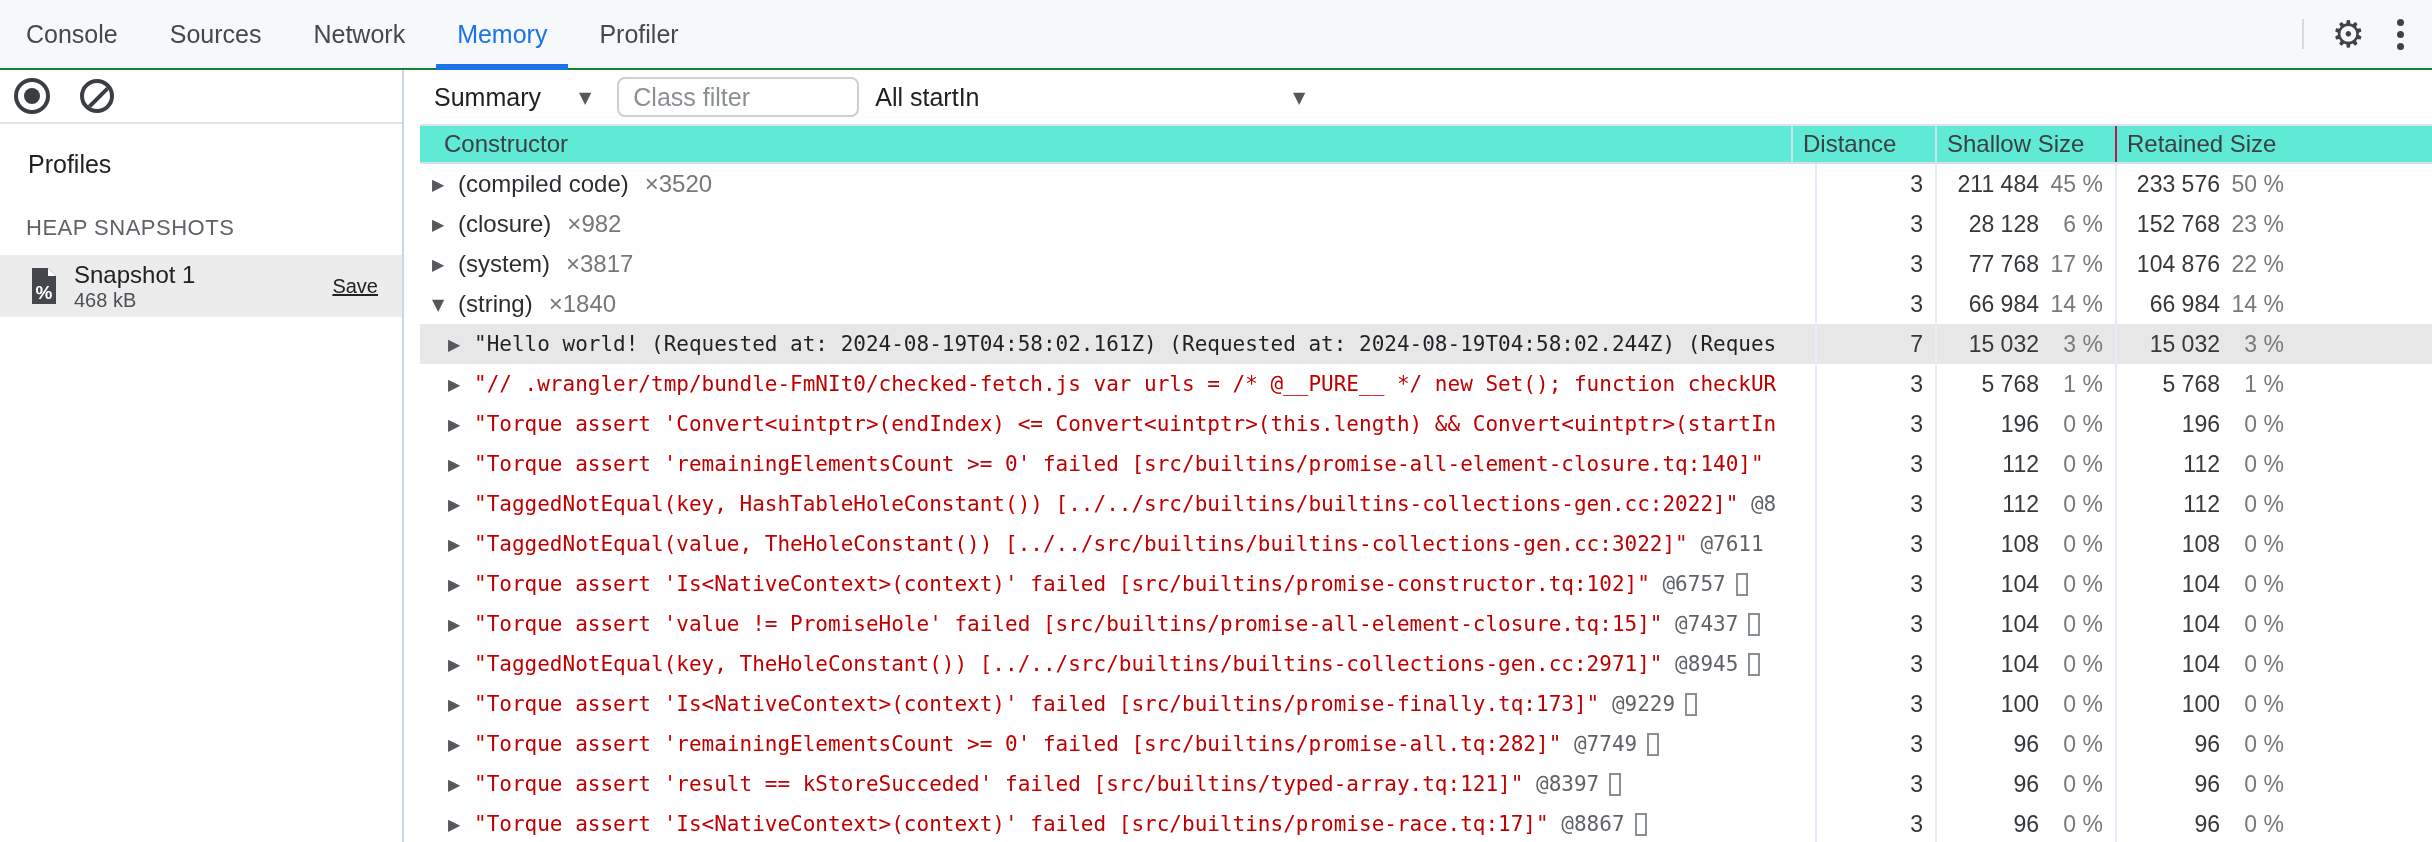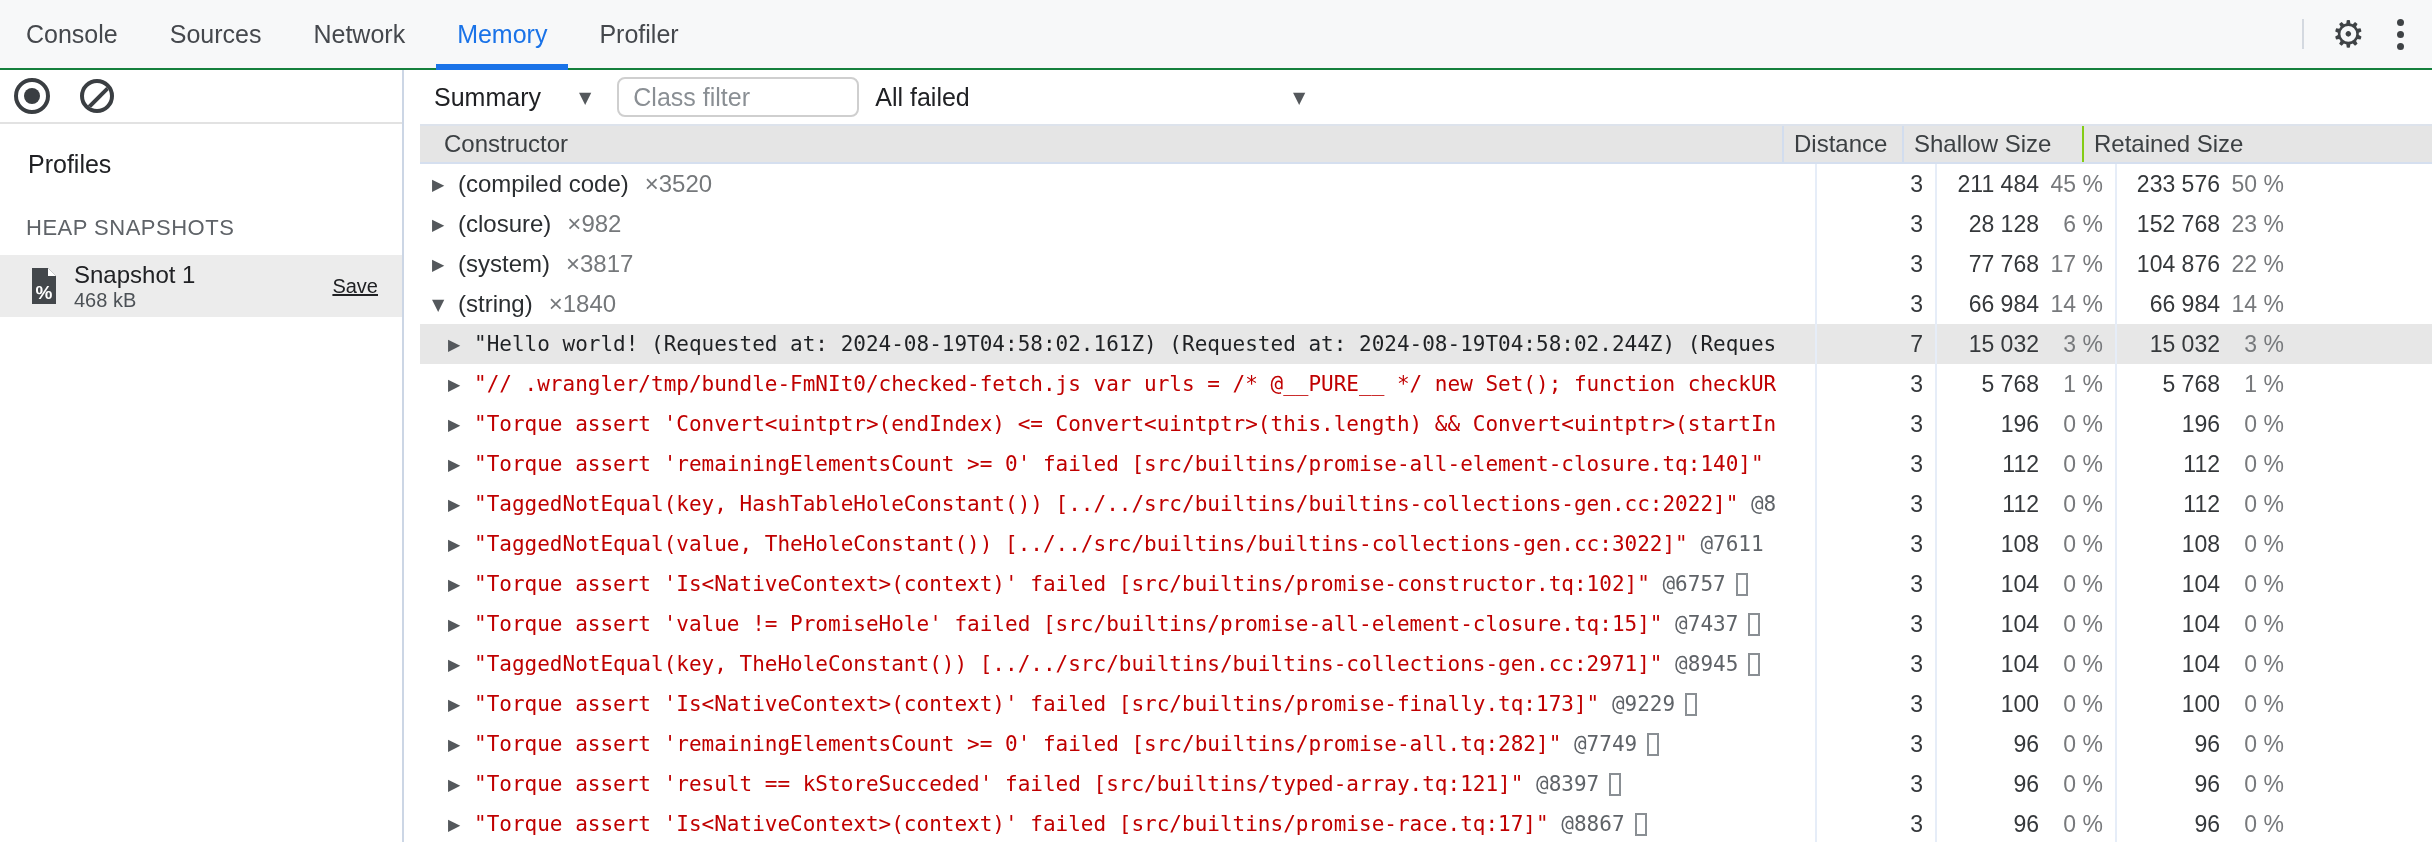--- a/index.html
+++ b/index.html
@@ -61,27 +61,27 @@
   .caret { font-family: "DejaVu Sans", sans-serif; font-size: 16px; color: #54585c;
            margin-left: 38px; }
   .class-filter { margin-left: 26px; width: 242px; height: 40px; border: 2px solid #cfcfcf;
                   border-radius: 8px; font-size: 25px; padding: 0 14px; color: #202124;
                   outline: none; font-family: "Liberation Sans", sans-serif; }
   .class-filter::placeholder { color: #8a8f94; }
   .objects-select { margin-left: 16px; width: 430px; justify-content: space-between; }
   .objects-select .caret { margin-left: 0; }
 
   
-  .grid-header { height: 38px; background: #e5e5e5; border-bottom: 2px solid #d5dfef;
+  .grid-header { height: 38px; background: #5eead4; border-bottom: 2px solid #d5dfef;
                  display: flex; flex-shrink: 0; font-size: 24px; color: #3c4043; }
   .grid-header .h { display: flex; align-items: center; }
   .h-ctor { flex: 1; padding-left: 24px; min-width: 0; }
-  .col-distance { width: 120px; flex-shrink: 0; border-left: 2px solid #d2ddee; padding-left: 10px; }
+  .col-distance { width: 144px; flex-shrink: 0; border-left: 2px solid #d2ddee; padding-left: 10px; }
   .col-shallow  { width: 180px; flex-shrink: 0; border-left: 2px solid #d2ddee; padding-left: 10px; }
-  .col-retained { width: 350px; flex-shrink: 0; border-left: 2px solid #84cc16; padding-left: 10px; }
+  .col-retained { width: 317px; flex-shrink: 0; border-left: 2px solid #be185d; padding-left: 10px; }
 
   
   .grid-body { flex: 1; display: flex; flex-direction: column; overflow: hidden; background: #fff; }
   .grid-row { height: 40px; display: flex; flex-shrink: 0; align-items: stretch; }
   .grid-row.selected { background: #e7e7e7; }
   .cell { display: flex; align-items: center; min-width: 0; }
   .ctor { flex: 1; padding-left: 12px; overflow: hidden; white-space: nowrap; }
   .ctor.child { padding-left: 28px; }
   .tri { font-family: "DejaVu Sans", sans-serif; font-size: 16px; color: #54585c;
          width: 26px; flex-shrink: 0; cursor: pointer; }
@@ -151,21 +151,21 @@
 
     <div class="main">
 
       <div class="main-toolbar">
         <div class="select-like">
           <span>Summary</span>
           <span class="caret">▼</span>
         </div>
         <input class="class-filter" type="text" placeholder="Class filter" style="">
         <div class="select-like objects-select">
-          <span>All failed</span>
+          <span>All startIn</span>
           <span class="caret">▼</span>
         </div>
       </div>
 
       <div class="grid-header">
         <div class="h h-ctor">Constructor</div>
         <div class="h col-distance">Distance</div>
         <div class="h col-shallow">Shallow Size</div>
         <div class="h col-retained">Retained Size</div>
       </div>

